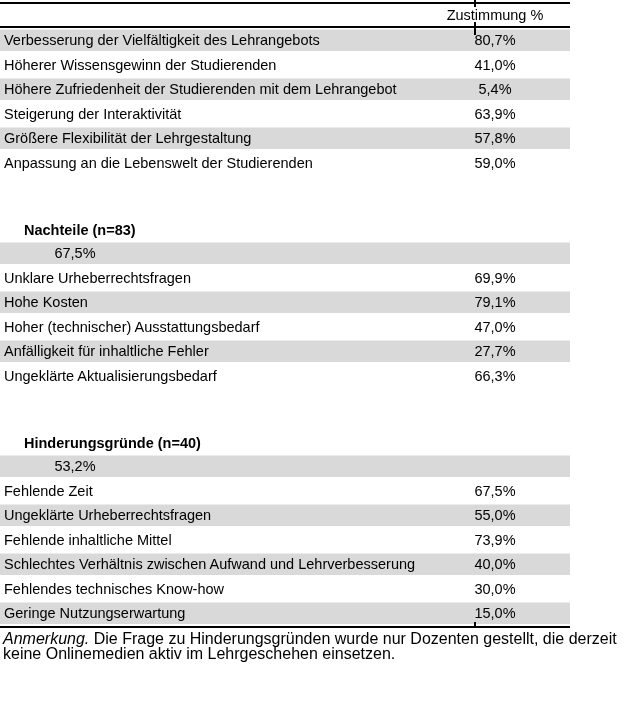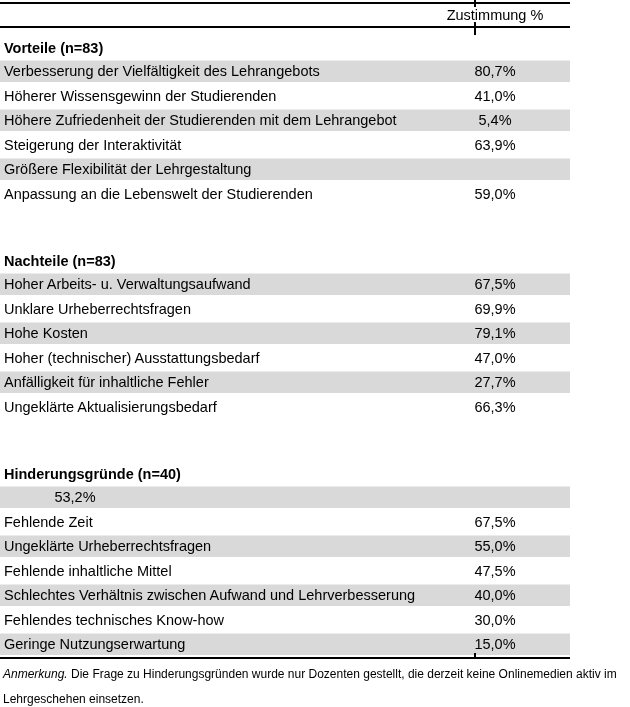--- a/index.html
+++ b/index.html
@@ -32,85 +32,84 @@
   .tick-header-bottom { bottom:-9px; height:13px; }
   .tick-bottom { top:-6px; height:6px; }
 
   .section-title {
     font-weight:bold;
     padding-left:4px;
     line-height:22px;
     white-space:nowrap;
   }
   .mt-first { margin-top:9px; }
-  .mt-section { margin-top:44px; }
+  .mt-section { margin-top:44px;margin-left:20px; }
 
   .row {
     display:flex; align-items:center;
     height:24.5px;
   }
   .row .label { flex:1; padding-left:4px; white-space:nowrap; }
   .row.shaded {
     background:var(--shade);
     box-shadow: inset 0 1.5px 0 #ffffff, inset 0 -2px 0 #ffffff;
   }
 
   .bottom-rule { position:relative; border-top:2.5px solid var(--line); }
 
   .note {
     width:622px;
     padding:3px 0 0 3px;
-    font-size:12px;
-    line-height:25px;
+    font-size:16px;
+    line-height:15px;
   }
   .note .note-label { font-style:italic; }
 </style>
 </head>
 <body>
 
 <div class="table-wrap">
 
   <div class="top-rule"></div>
 
   <div class="table-header">
     <span class="tick tick-header-top"></span>
     <span class="tick tick-header-bottom"></span>
     <span class="col-value">Zustimmung %</span>
   </div>
 
-  <div class="section-title mt-first">Vorteile (n=83)</div>
 
   <div class="row shaded">
     <span class="label">Verbesserung der Vielfältigkeit des Lehrangebots</span>
     <span class="col-value">80,7%</span>
   </div>
   <div class="row">
     <span class="label">Höherer Wissensgewinn der Studierenden</span>
     <span class="col-value">41,0%</span>
   </div>
   <div class="row shaded">
     <span class="label">Höhere Zufriedenheit der Studierenden mit dem Lehrangebot</span>
     <span class="col-value">5,4%</span>
   </div>
   <div class="row">
     <span class="label">Steigerung der Interaktivität</span>
     <span class="col-value">63,9%</span>
   </div>
   <div class="row shaded">
     <span class="label">Größere Flexibilität der Lehrgestaltung</span>
+    <span class="col-value">57,8%</span>
   </div>
   <div class="row">
     <span class="label">Anpassung an die Lebenswelt der Studierenden</span>
     <span class="col-value">59,0%</span>
   </div>
 
   <div class="section-title mt-section">Nachteile (n=83)</div>
 
   <div class="row shaded">
-    <span class="label">Hoher Arbeits- u. Verwaltungsaufwand</span>
     <span class="col-value">67,5%</span>
   </div>
   <div class="row">
     <span class="label">Unklare Urheberrechtsfragen</span>
     <span class="col-value">69,9%</span>
   </div>
   <div class="row shaded">
     <span class="label">Hohe Kosten</span>
     <span class="col-value">79,1%</span>
   </div>
@@ -135,21 +134,21 @@
   <div class="row">
     <span class="label">Fehlende Zeit</span>
     <span class="col-value">67,5%</span>
   </div>
   <div class="row shaded">
     <span class="label">Ungeklärte Urheberrechtsfragen</span>
     <span class="col-value">55,0%</span>
   </div>
   <div class="row">
     <span class="label">Fehlende inhaltliche Mittel</span>
-    <span class="col-value">47,5%</span>
+    <span class="col-value">73,9%</span>
   </div>
   <div class="row shaded">
     <span class="label">Schlechtes Verhältnis zwischen Aufwand und Lehrverbesserung</span>
     <span class="col-value">40,0%</span>
   </div>
   <div class="row">
     <span class="label">Fehlendes technisches Know-how</span>
     <span class="col-value">30,0%</span>
   </div>
   <div class="row shaded">

